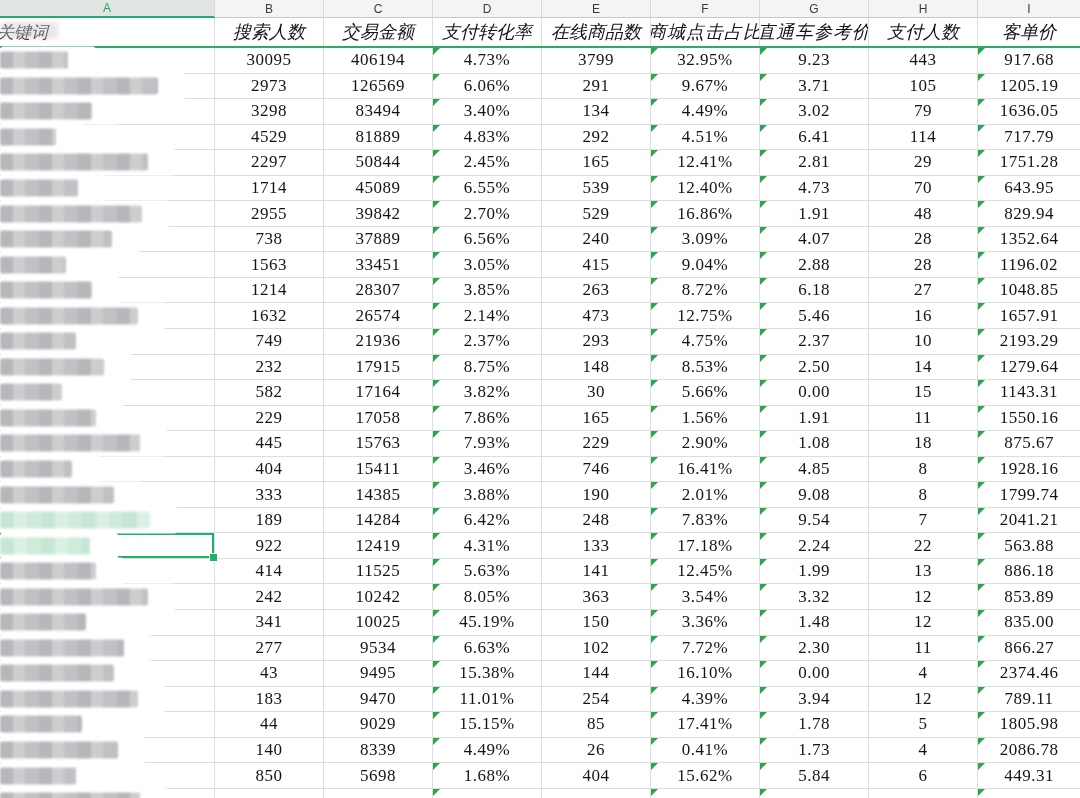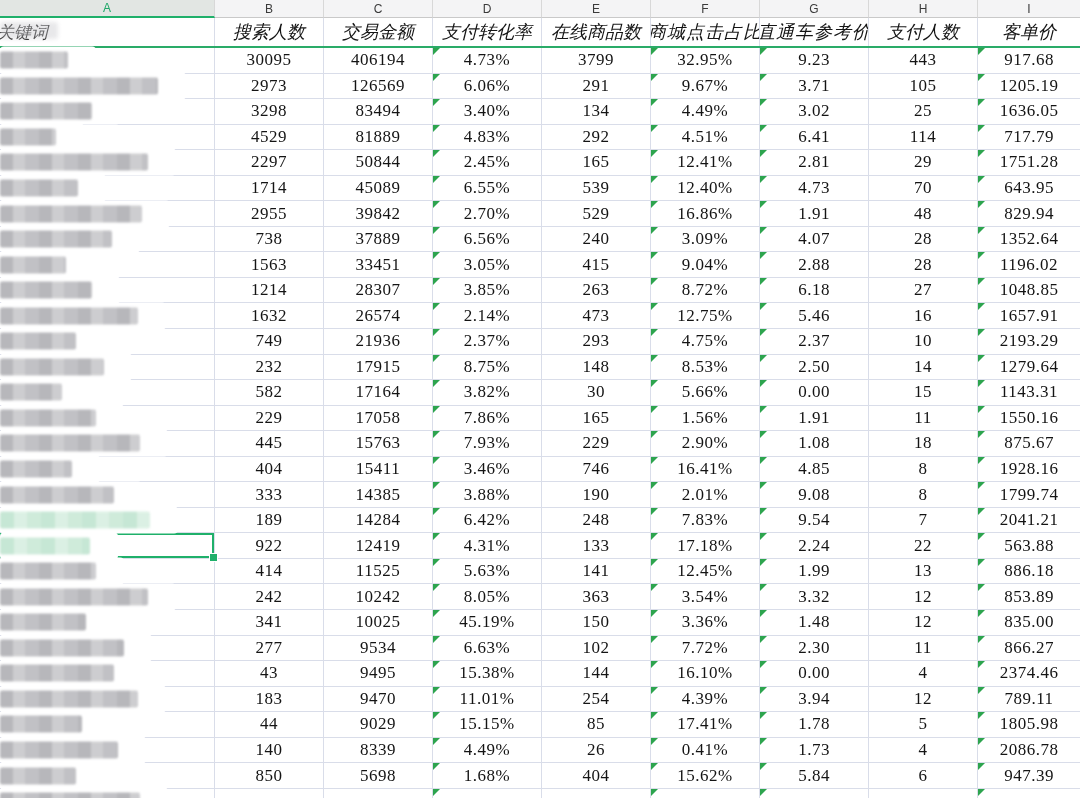--- a/index.html
+++ b/index.html
@@ -169,21 +169,21 @@
         </div>
         <div class="cell mid">
           <div class="tri"></div>
           <span>4.49%</span>
         </div>
         <div class="cell mid">
           <div class="tri"></div>
           <span>3.02</span>
         </div>
         <div class="cell mid">
-          <span>25</span>
+          <span>79</span>
         </div>
         <div class="cell last">
           <div class="tri"></div>
           <span>1636.05</span>
         </div>
       </div>
       <div class="row">
         <div class="cell colA">
           <div class="halo" style="width: 84px;"></div>
           <div class="blob" style="width: 56px;"></div>
@@ -1059,21 +1059,21 @@
         </div>
         <div class="cell mid">
           <div class="tri"></div>
           <span>5.84</span>
         </div>
         <div class="cell mid">
           <span>6</span>
         </div>
         <div class="cell last">
           <div class="tri"></div>
-          <span>947.39</span>
+          <span>449.31</span>
         </div>
       </div>
       <div class="row">
         <div class="cell colA">
           <div class="halo" style="width: 168px;"></div>
           <div class="blob" style="width: 140px;"></div>
         </div>
         <div class="cell mid"></div>
         <div class="cell mid"></div>
         <div class="cell mid">

